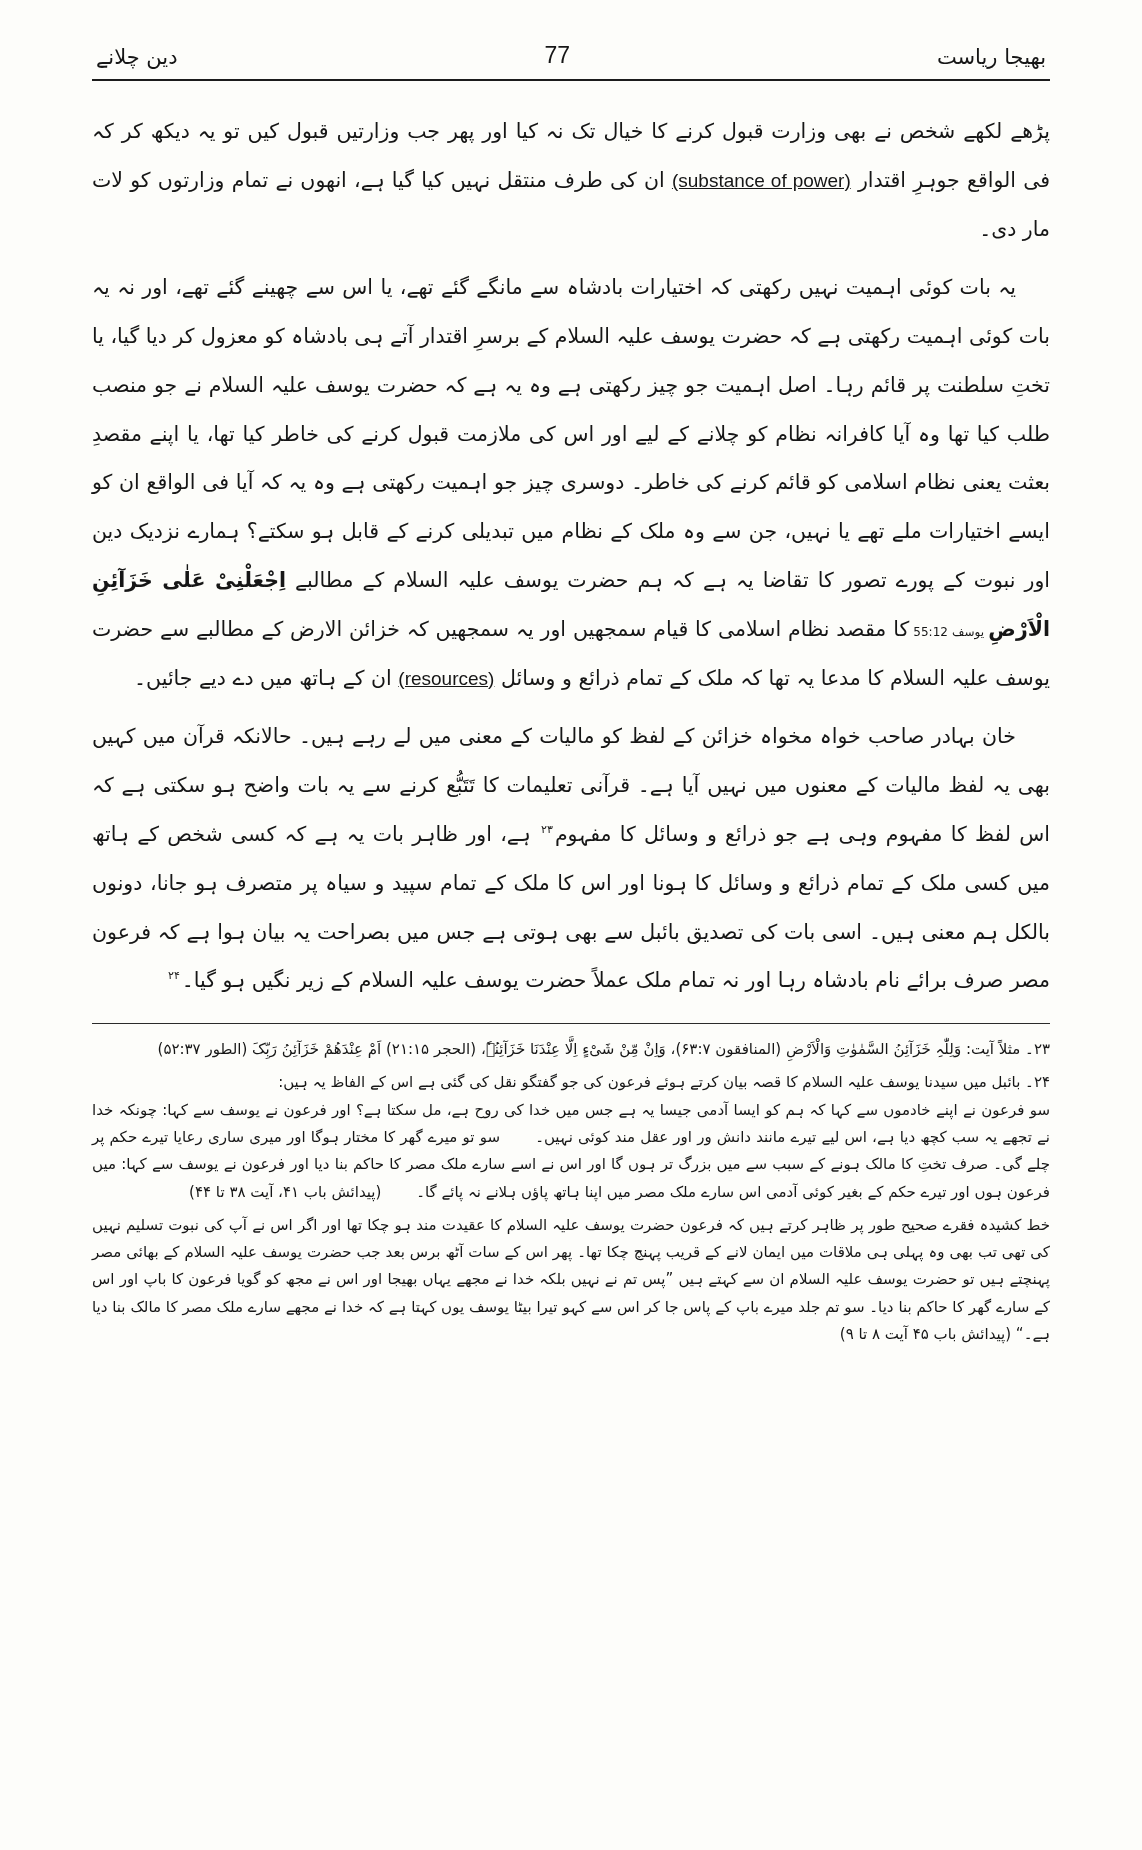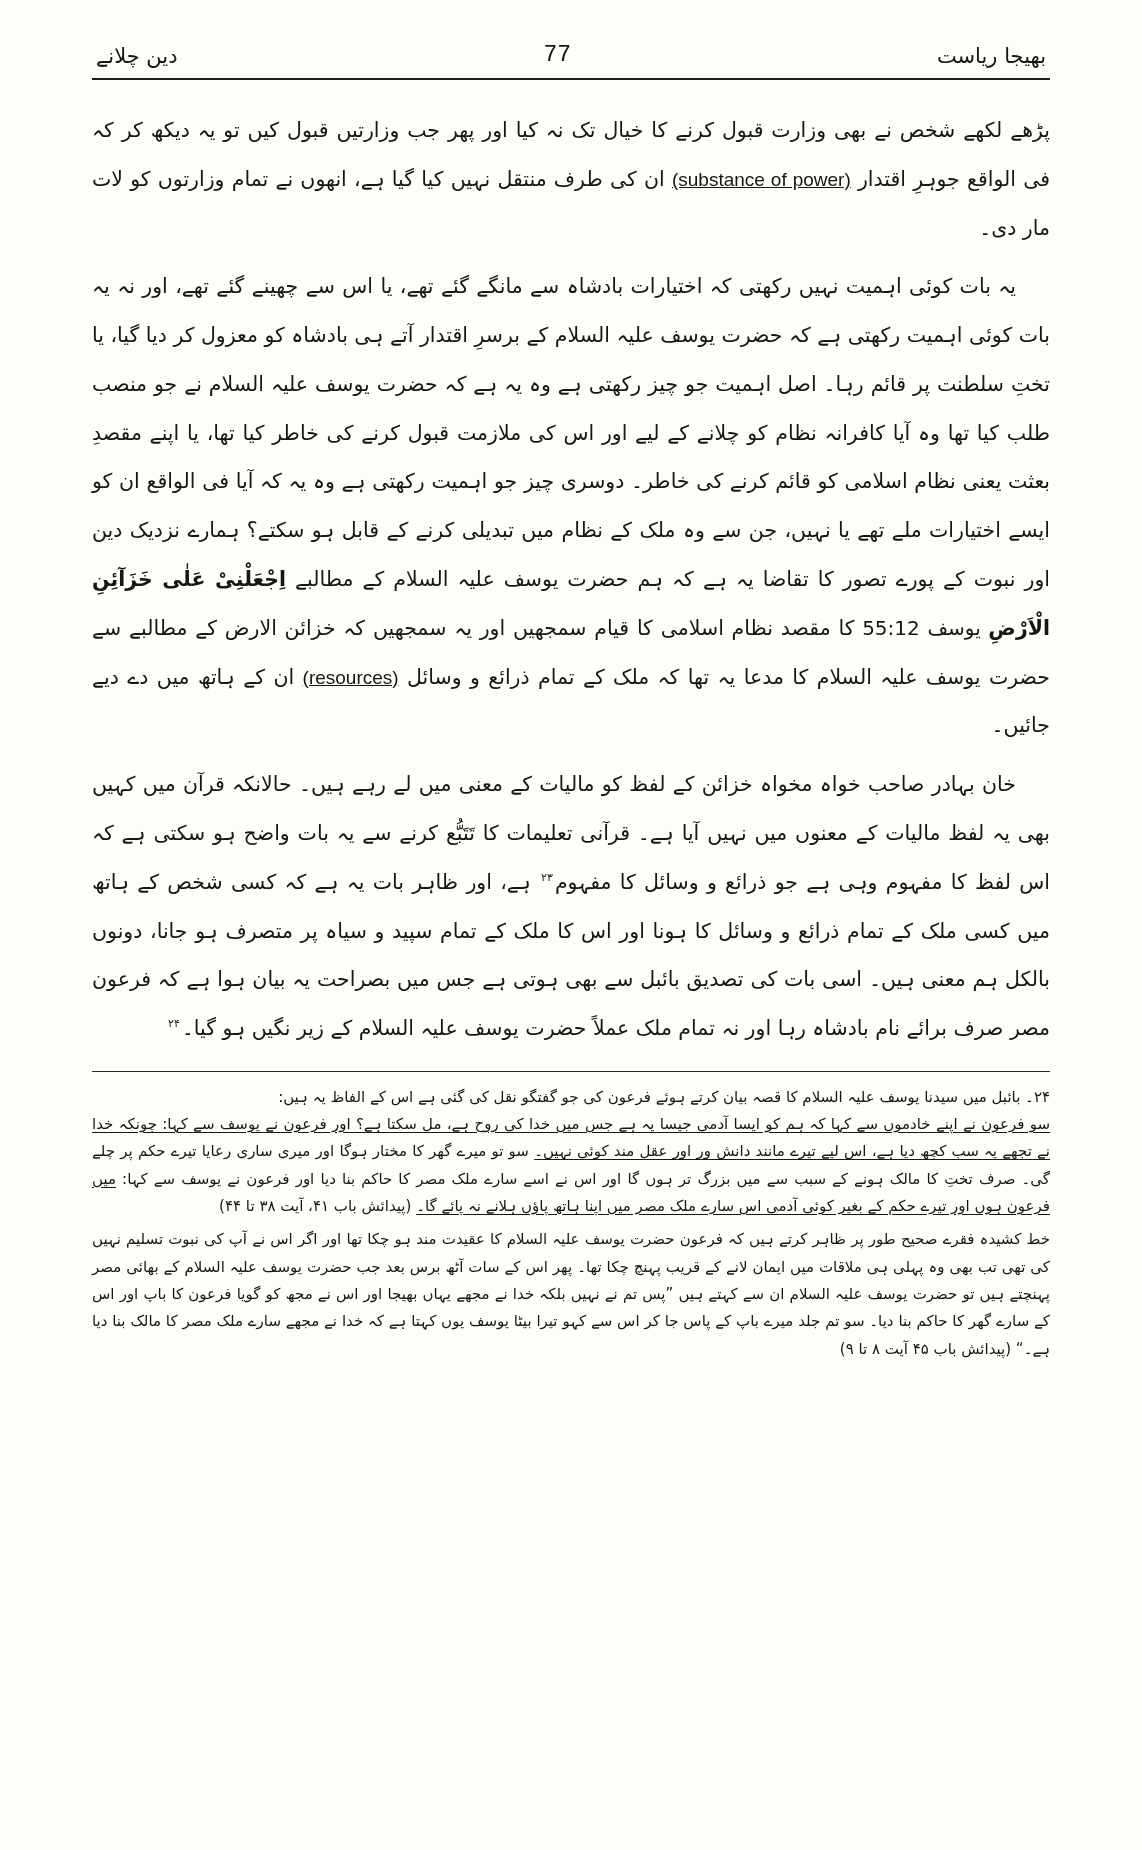--- a/index.html
+++ b/index.html
@@ -8,32 +8,32 @@
     box-sizing:border-box;position:relative;
     font-family:"DejaVu Sans","Liberation Serif",sans-serif;
     color:#161616;direction:rtl;overflow:hidden;
   }
   .content{padding:42px 92px 0 92px;box-sizing:border-box;}
   .page-header{
     display:flex;align-items:flex-end;justify-content:space-between;
     font-size:21px;padding:0 4px 10px 4px;border-bottom:2.5px solid #1c1c1c;
   }
   .page-header .hdr-title{letter-spacing:0;}
-  .page-header .page-num{font-size:23px;font-family:Liberation Mono, monospace;direction:ltr;}
+  .page-header .page-num{font-size:23px;font-family:Liberation Sans, sans-serif;direction:ltr;}
   .body-text{margin-top:26px;font-size:20.5px;line-height:2.38;text-align:justify;}
   .body-text p{margin:0 0 10px 0;}
   .body-text p.indent{text-indent:34px;}
   .en{direction:ltr;unicode-bidi:isolate;font-family:"Liberation Sans",sans-serif;font-size:19px;text-decoration:underline;}
   .verse{font-weight:bold;}
-  .verse-ref{direction:rtl;unicode-bidi:isolate;font-size:20px;}
+  .verse-ref{direction:rtl;unicode-bidi:isolate;font-size:12px;}
   sup.fnmark{font-size:11px;vertical-align:super;line-height:0;padding:0 2px;}
   .fn-rule{border:0;border-top:1.5px solid #2a2a2a;width:100%;margin:18px 0 12px 0;}
   .footnotes{font-size:15px;line-height:1.82;text-align:justify;}
   .footnotes p{margin:0 0 6px 0;}
-  .u{text-decoration:underline;text-underline-offset:3px;}
+  .u{text-underline-offset:3px;margin-left:30px;}
   .fn-marker{font-weight:normal;}
 </style>
 </head>
 <body>
 
 <div class="page">
   <div class="content">
 
     <div class="page-header">
       <span class="hdr-title">بھیجا ریاست</span>
@@ -54,20 +54,23 @@
       <p class="indent">
         <span>خان بہادر صاحب خواہ مخواہ خزائن کے لفظ کو مالیات کے معنی میں لے رہے ہیں۔ حالانکہ قرآن میں کہیں بھی یہ لفظ مالیات کے معنوں میں نہیں آیا ہے۔ قرآنی تعلیمات کا تَتَبُّع کرنے سے یہ بات واضح ہو سکتی ہے کہ اس لفظ کا مفہوم وہی ہے جو ذرائع و وسائل کا مفہوم</span><sup class="fnmark">۲۳</sup><span> ہے، اور ظاہر بات یہ ہے کہ کسی شخص کے ہاتھ میں کسی ملک کے تمام ذرائع و وسائل کا ہونا اور اس کا ملک کے تمام سپید و سیاہ پر متصرف ہو جانا، دونوں بالکل ہم معنی ہیں۔ اسی بات کی تصدیق بائبل سے بھی ہوتی ہے جس میں بصراحت یہ بیان ہوا ہے کہ فرعون مصر صرف برائے نام بادشاہ رہا اور نہ تمام ملک عملاً حضرت یوسف علیہ السلام کے زیر نگیں ہو گیا۔</span><sup class="fnmark">۲۴</sup>
       </p>
 
     </div>
 
     <hr class="fn-rule">
 
     <div class="footnotes">
 
+      <p>
+        <span class="fn-marker">۲۳۔</span><span> مثلاً آیت: وَلِلّٰہِ خَزَآئِنُ السَّمٰوٰتِ وَالْاَرْضِ (المنافقون ۶۳:۷)، وَاِنْ مِّنْ شَیْءٍ اِلَّا عِنْدَنَا خَزَآئِنُہٗ، (الحجر ۲۱:۱۵) اَمْ عِنْدَھُمْ خَزَآئِنُ رَبِّکَ (الطور ۵۲:۳۷)</span>
+      </p>
 
       <p>
         <span class="fn-marker">۲۴۔</span><span> بائبل میں سیدنا یوسف علیہ السلام کا قصہ بیان کرتے ہوئے فرعون کی جو گفتگو نقل کی گئی ہے اس کے الفاظ یہ ہیں:</span><br>
         <span class="u">سو فرعون نے اپنے خادموں سے کہا کہ ہم کو ایسا آدمی جیسا یہ ہے جس میں خدا کی روح ہے، مل سکتا ہے؟ اور فرعون نے یوسف سے کہا: چونکہ خدا نے تجھے یہ سب کچھ دیا ہے، اس لیے تیرے مانند دانش ور اور عقل مند کوئی نہیں۔</span><span> سو تو میرے گھر کا مختار ہوگا اور میری ساری رعایا تیرے حکم پر چلے گی۔ صرف تختِ کا مالک ہونے کے سبب سے میں بزرگ تر ہوں گا اور اس نے اسے سارے ملک مصر کا حاکم بنا دیا اور فرعون نے یوسف سے کہا: </span><span class="u">میں فرعون ہوں اور تیرے حکم کے بغیر کوئی آدمی اس سارے ملک مصر میں اپنا ہاتھ پاؤں ہلانے نہ پائے گا۔</span><span> (پیدائش باب ۴۱، آیت ۳۸ تا ۴۴)</span>
       </p>
 
       <p>خط کشیدہ فقرے صحیح طور پر ظاہر کرتے ہیں کہ فرعون حضرت یوسف علیہ السلام کا عقیدت مند ہو چکا تھا اور اگر اس نے آپ کی نبوت تسلیم نہیں کی تھی تب بھی وہ پہلی ہی ملاقات میں ایمان لانے کے قریب پہنچ چکا تھا۔ پھر اس کے سات آٹھ برس بعد جب حضرت یوسف علیہ السلام کے بھائی مصر پہنچتے ہیں تو حضرت یوسف علیہ السلام ان سے کہتے ہیں ”پس تم نے نہیں بلکہ خدا نے مجھے یہاں بھیجا اور اس نے مجھ کو گویا فرعون کا باپ اور اس کے سارے گھر کا حاکم بنا دیا۔ سو تم جلد میرے باپ کے پاس جا کر اس سے کہو تیرا بیٹا یوسف یوں کہتا ہے کہ خدا نے مجھے سارے ملک مصر کا مالک بنا دیا ہے۔“ (پیدائش باب ۴۵ آیت ۸ تا ۹)</p>
 
     </div>
 

